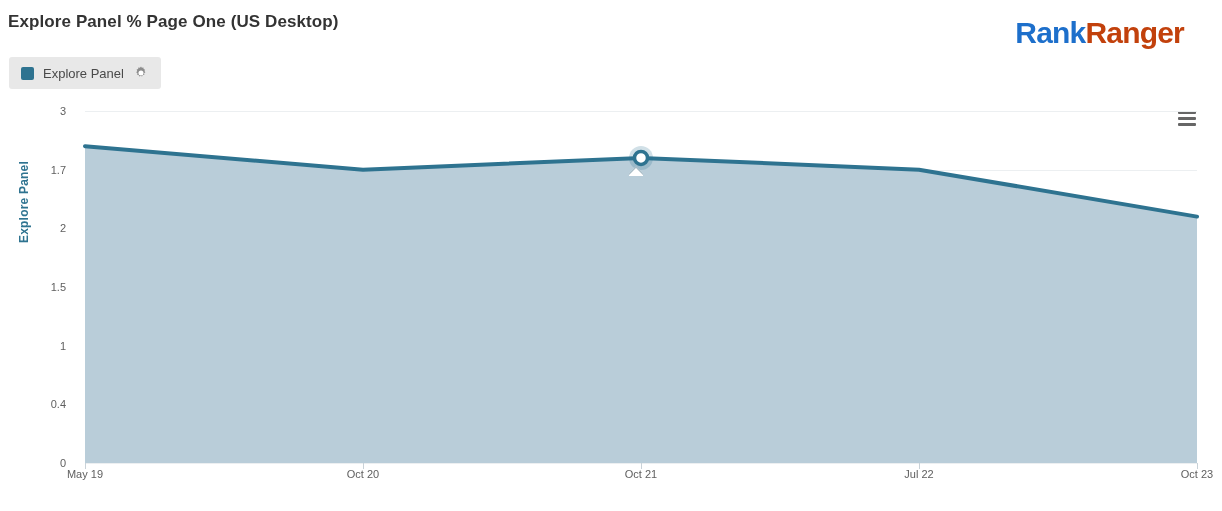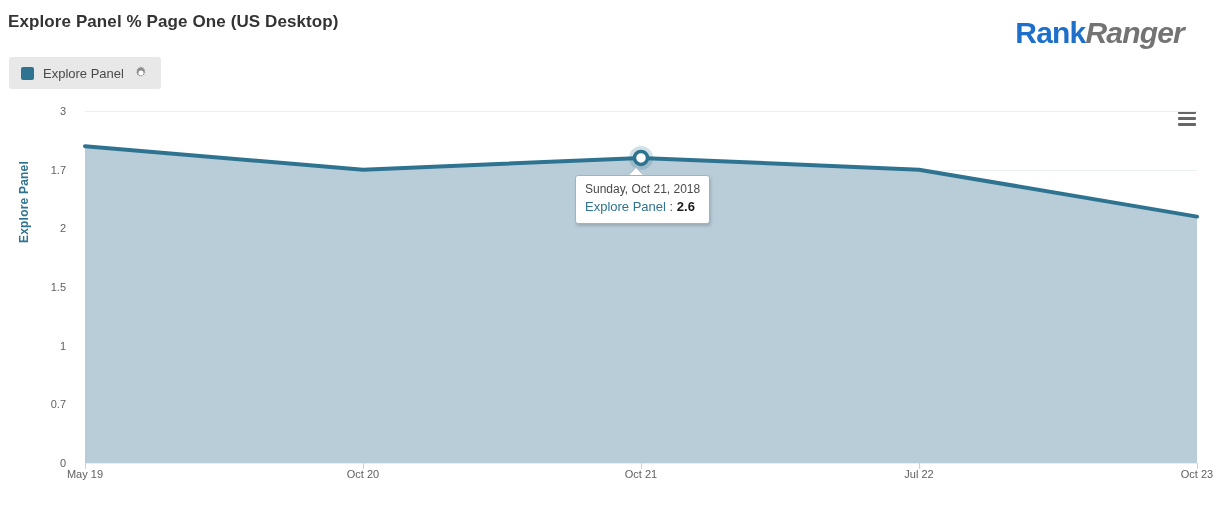--- a/index.html
+++ b/index.html
@@ -31,21 +31,21 @@
   #brand-logo {
     position: absolute;
     right: 38px;
     top: 16px;
     font-size: 30px;
     font-weight: bold;
     letter-spacing: -0.8px;
     white-space: nowrap;
   }
   #brand-logo .brand-rank { color: #1d6fcb; }
-  #brand-logo .brand-ranger { color: #737373; font-style: italic; }
+  #brand-logo .brand-ranger { color: #c2410c; }
 
   
   #legend {
     position: absolute;
     left: 9px;
     top: 57px;
     height: 32px;
     box-sizing: border-box;
     background: #e8e8e8;
     border-radius: 3px;
@@ -237,21 +237,21 @@
       <div class="grid-line" style="top: 368px;"></div>
       <div class="grid-line" style="top: 309.333px;"></div>
       <div class="grid-line" style="top: 250.667px;"></div>
       <div class="grid-line" style="top: 192px;"></div>
       <div class="grid-line" style="top: 133.333px;"></div>
       <div class="grid-line" style="top: 74.6667px;"></div>
       <div class="grid-line" style="top: 16px;"></div>
     </div>
   <div id="ylabel-layer">
       <div class="ytick-label" style="top: 368px;">0</div>
-      <div class="ytick-label" style="top: 309.333px;">0.7</div>
+      <div class="ytick-label" style="top: 309.333px;">0.4</div>
       <div class="ytick-label" style="top: 250.667px;">1</div>
       <div class="ytick-label" style="top: 192px;">1.5</div>
       <div class="ytick-label" style="top: 133.333px;">2</div>
       <div class="ytick-label" style="top: 74.6667px;">1.7</div>
       <div class="ytick-label" style="top: 16px;">3</div>
     </div>
 
   <div id="y-axis-title">Explore Panel</div>
 
   <svg id="plot-svg">
@@ -270,21 +270,13 @@
       <div class="xtick-label" style="left: 363px; text-align: right;">Oct 20</div>
       <div class="xtick-mark" style="left: 641px;"></div>
       <div class="xtick-label" style="left: 641px;">Oct 21</div>
       <div class="xtick-mark" style="left: 919px;"></div>
       <div class="xtick-label" style="left: 919px;">Jul 22</div>
       <div class="xtick-mark" style="left: 1197px;"></div>
       <div class="xtick-label" style="left: 1197px;">Oct 23</div>
     </div>
 
   <div id="tooltip-arrow"></div>
-  <div id="tooltip">
-    <div class="tt-date">Sunday, Oct 21, 2018</div>
-    <div class="tt-value-row">
-      <span class="tt-series">Explore Panel</span>
-      <span class="tt-colon">:</span>
-      <span class="tt-value">2.6</span>
-    </div>
-  </div>
 </div>
 
 </body></html>

